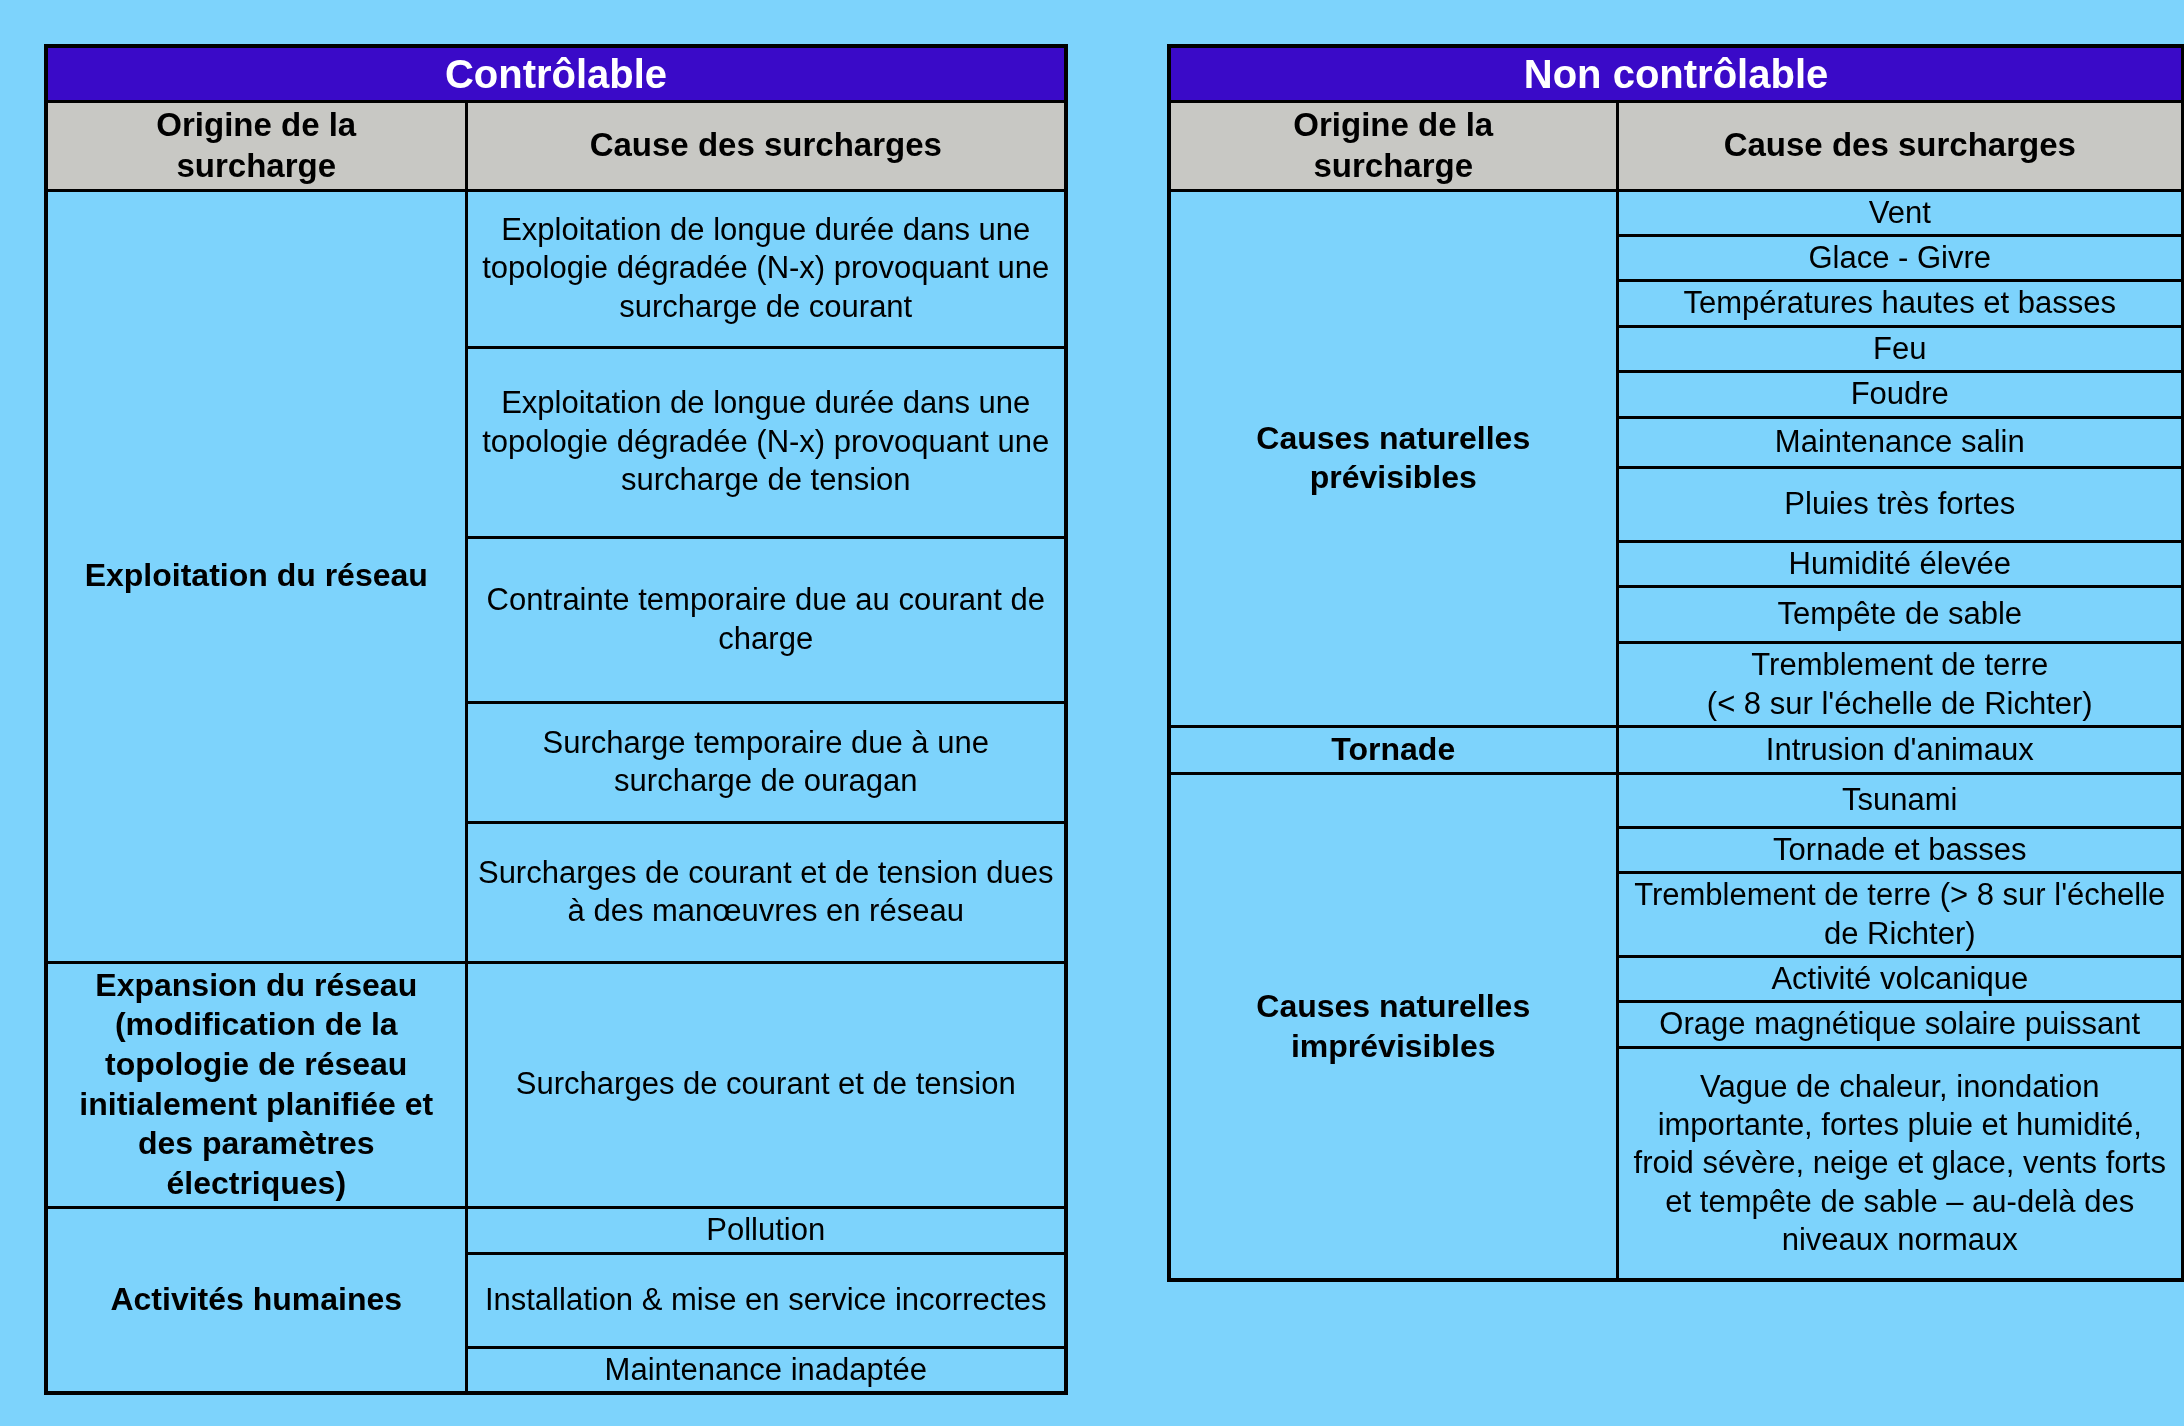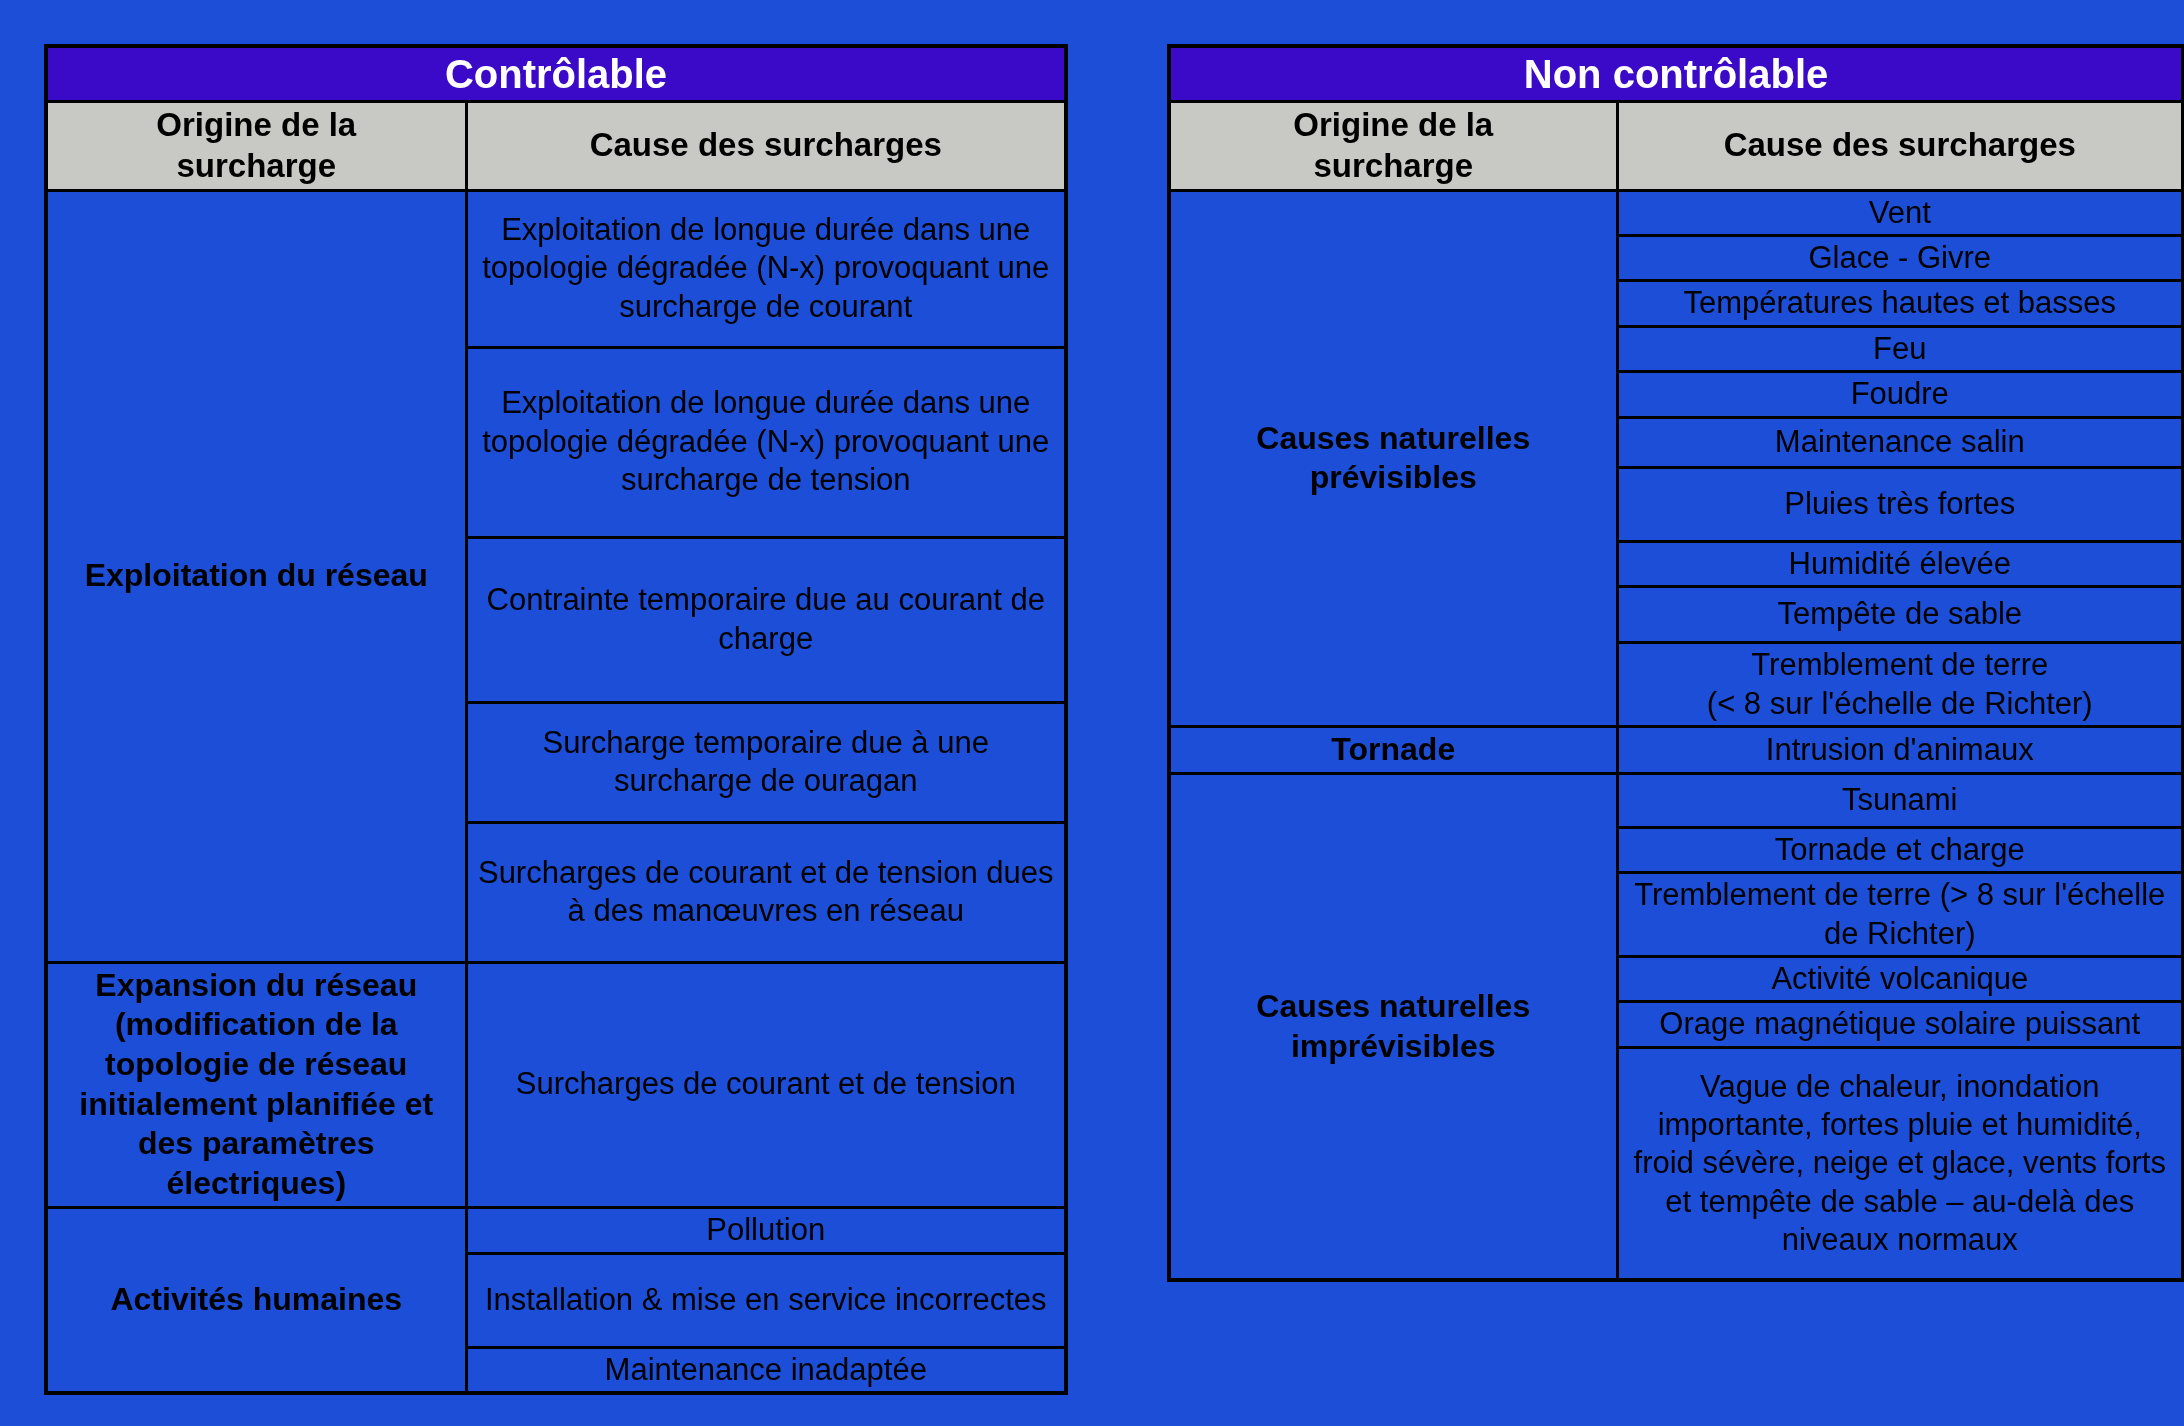--- a/index.html
+++ b/index.html
@@ -13,21 +13,21 @@
     margin: 0;
     padding: 0;
     background: #FFFFFF;
     font-family: "Liberation Sans", sans-serif;
     color: var(--body_text);
   }
   #canvas {
     position: relative;
     width: 2184px;
     height: 1426px;
-    background: #1d4ed8;
+    background: #7dd3fc;
     overflow: hidden;
   }
   table.tbl {
     position: absolute;
     top: 44px;
     border-collapse: collapse;
     table-layout: fixed;
     border: 4px solid var(--border_color);
   }
   #left-table  { left: 44px;   width: 1020px; }
@@ -166,21 +166,21 @@
     </tr>
     <tr style="height:41px">
       <td class="origin-cell">Tornade</td>
       <td class="cause-cell">Intrusion d'animaux</td>
     </tr>
     <tr style="height:54px">
       <td rowspan="7" class="origin-cell">Causes naturelles imprévisibles</td>
       <td class="cause-cell">Tsunami</td>
     </tr>
     <tr style="height:41px">
-      <td class="cause-cell">Tornade et charge</td>
+      <td class="cause-cell">Tornade et basses</td>
     </tr>
     <tr style="height:80px">
       <td class="cause-cell">Tremblement de terre (&gt; 8 sur l'échelle de Richter)</td>
     </tr>
     <tr style="height:40px">
       <td class="cause-cell">Activité volcanique</td>
     </tr>
     <tr style="height:44px">
       <td class="cause-cell">Orage magnétique solaire puissant</td>
     </tr>

